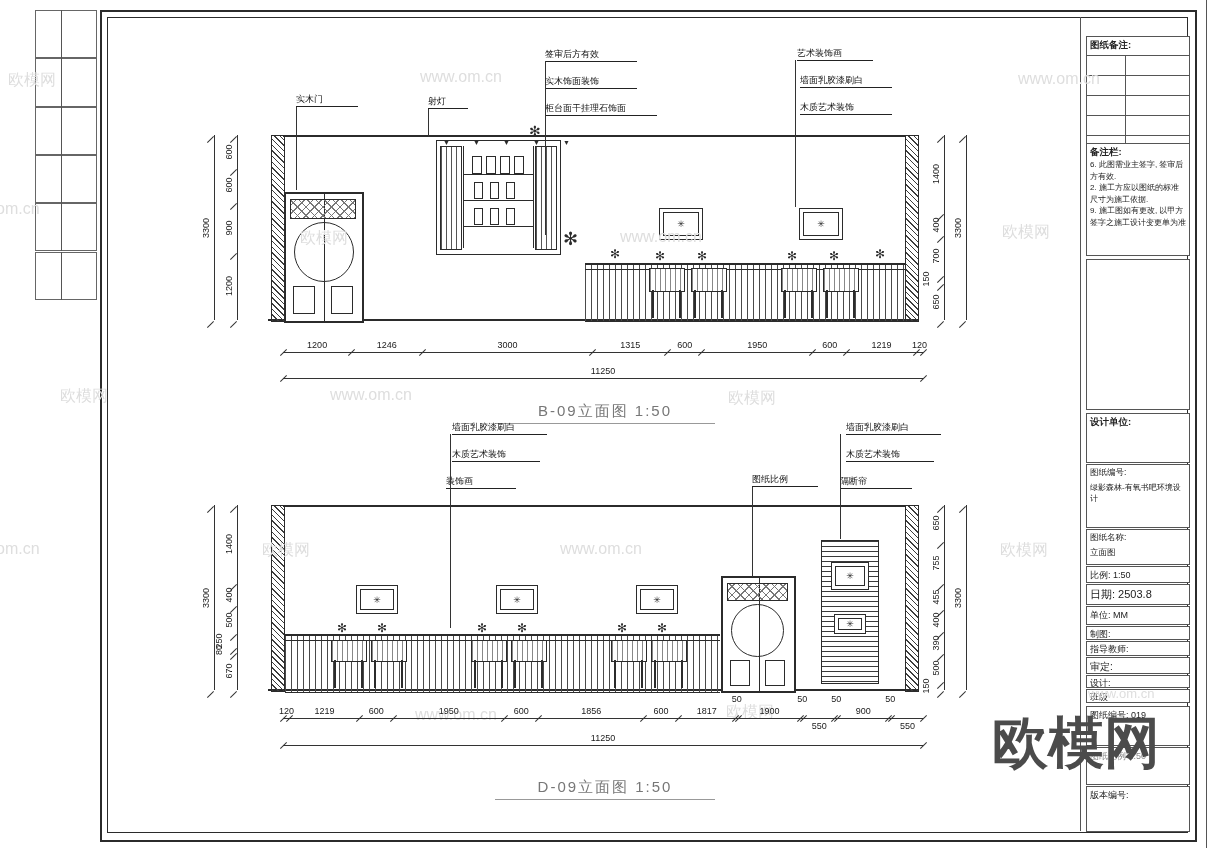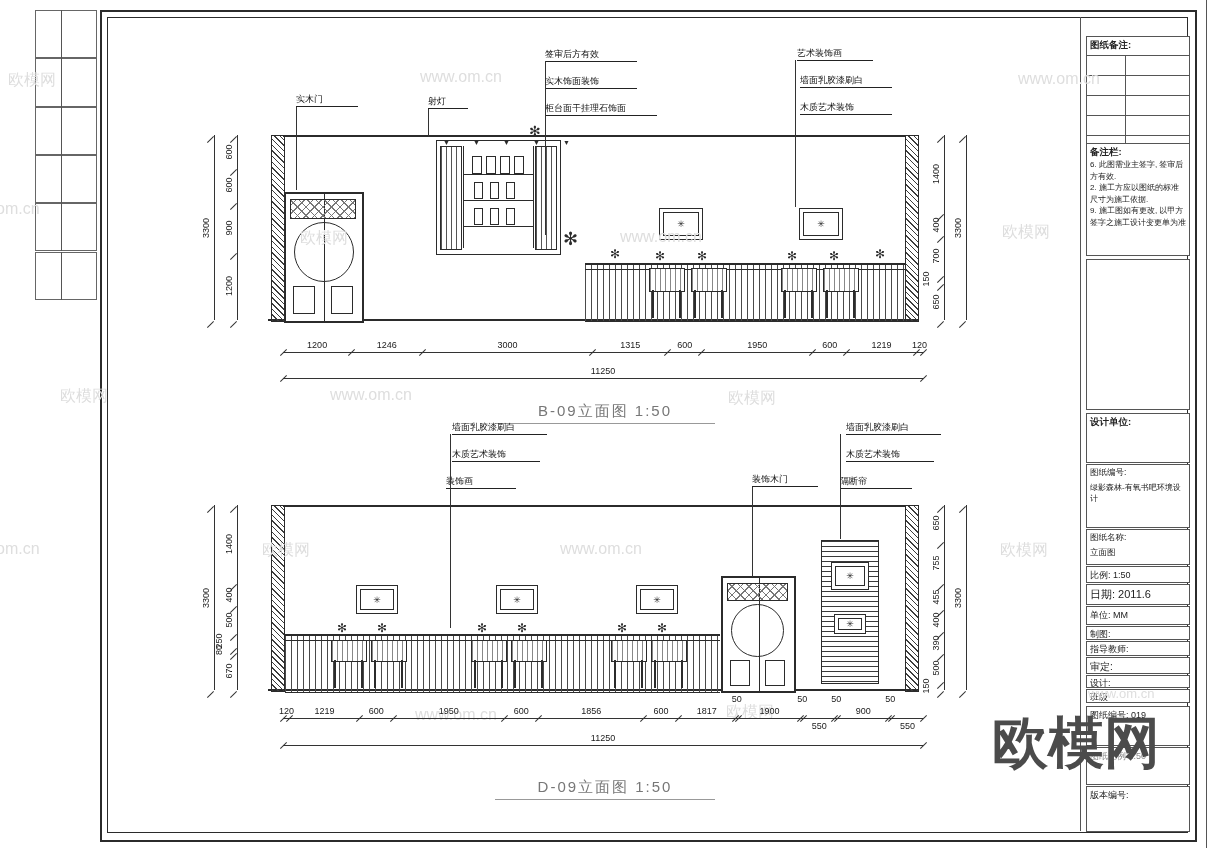--- a/index.html
+++ b/index.html
@@ -89,21 +89,21 @@
   <div style="font-size:8.5px;">图纸编号:</div>
   <div style="font-size:8px;margin-top:3px;">绿影森林-有氧书吧环境设计</div>
 </div>
 
 <div class="tb-box" style="top:529px;height:36px;">
   <div style="font-size:8.5px;">图纸名称:</div>
   <div style="font-size:8.5px;margin-top:3px;">立面图</div>
 </div>
 
 <div class="tb-box" style="top:566px;height:17px;"><span>比例: 1:50</span></div>
-<div class="tb-box" style="top:584px;height:21px;font-size:11px;"><span>日期: 2011.6</span></div>
+<div class="tb-box" style="top:584px;height:21px;font-size:11px;"><span>日期: 2503.8</span></div>
 <div class="tb-box" style="top:606px;height:19px;"><span>单位: MM</span></div>
 <div class="tb-box" style="top:626px;height:14px;padding:1px 3px;"><span>制图:</span></div>
 <div class="tb-box" style="top:641px;height:15px;padding:1px 3px;"><span>指导教师:</span></div>
 <div class="tb-box" style="top:657px;height:17px;font-size:10px;"><span>审定:</span></div>
 <div class="tb-box" style="top:675px;height:13px;padding:1px 3px;"><span>设计:</span></div>
 <div class="tb-box" style="top:689px;height:14px;padding:1px 3px;"><span>班级</span></div>
 
 <div class="tb-box" style="top:706px;height:40px;"><span>图纸编号: 019</span></div>
 <div class="tb-box" style="top:747px;height:38px;color:#888;"><span>图纸比例 1:50</span></div>
 <div class="tb-box" style="top:786px;height:46px;"><span>版本编号:</span></div>
@@ -413,19 +413,19 @@
     <div class="lead-label" style="left: 545px; top: 104px; width: 112px;">柜台面干挂理石饰面</div>
     <div class="lead-line" style="left: 545px; top: 61px; height: 174px;"></div>
     <div class="lead-label" style="left: 797px; top: 49px; width: 76px;">艺术装饰画</div>
     <div class="lead-label" style="left: 800px; top: 76px; width: 92px;">墙面乳胶漆刷白</div>
     <div class="lead-label" style="left: 800px; top: 103px; width: 92px;">木质艺术装饰</div>
     <div class="lead-line" style="left: 795px; top: 60px; height: 147px;"></div>
     <div class="lead-label" style="left: 452px; top: 423px; width: 95px;">墙面乳胶漆刷白</div>
     <div class="lead-label" style="left: 452px; top: 450px; width: 88px;">木质艺术装饰</div>
     <div class="lead-label" style="left: 446px; top: 477px; width: 70px;">装饰画</div>
     <div class="lead-line" style="left: 450px; top: 434px; height: 194px;"></div>
-    <div class="lead-label" style="left: 752px; top: 475px; width: 66px;">装饰木门</div>
+    <div class="lead-label" style="left: 752px; top: 475px; width: 66px;">图纸比例</div>
     <div class="lead-line" style="left: 752px; top: 487px; height: 90px;"></div>
     <div class="lead-label" style="left: 846px; top: 423px; width: 95px;">墙面乳胶漆刷白</div>
     <div class="lead-label" style="left: 846px; top: 450px; width: 88px;">木质艺术装饰</div>
     <div class="lead-label" style="left: 840px; top: 477px; width: 72px;">隔断帘</div>
     <div class="lead-line" style="left: 840px; top: 434px; height: 105px;"></div>
   </div>
 
 </body></html>

